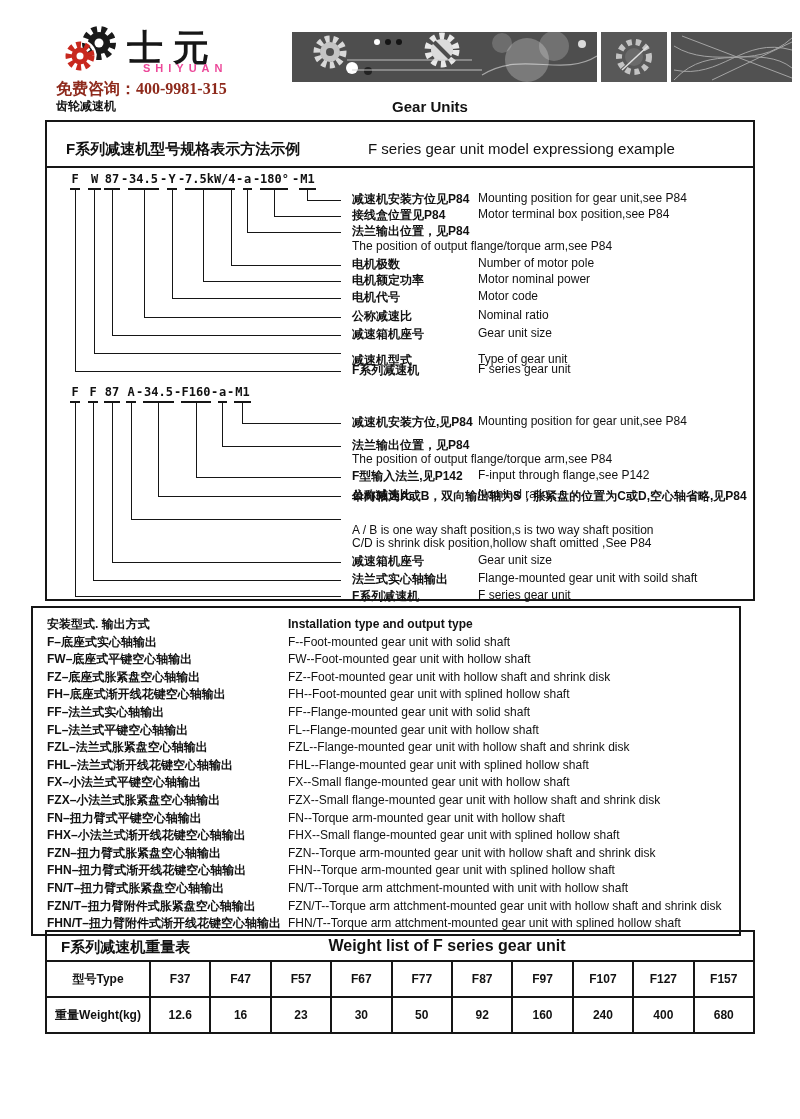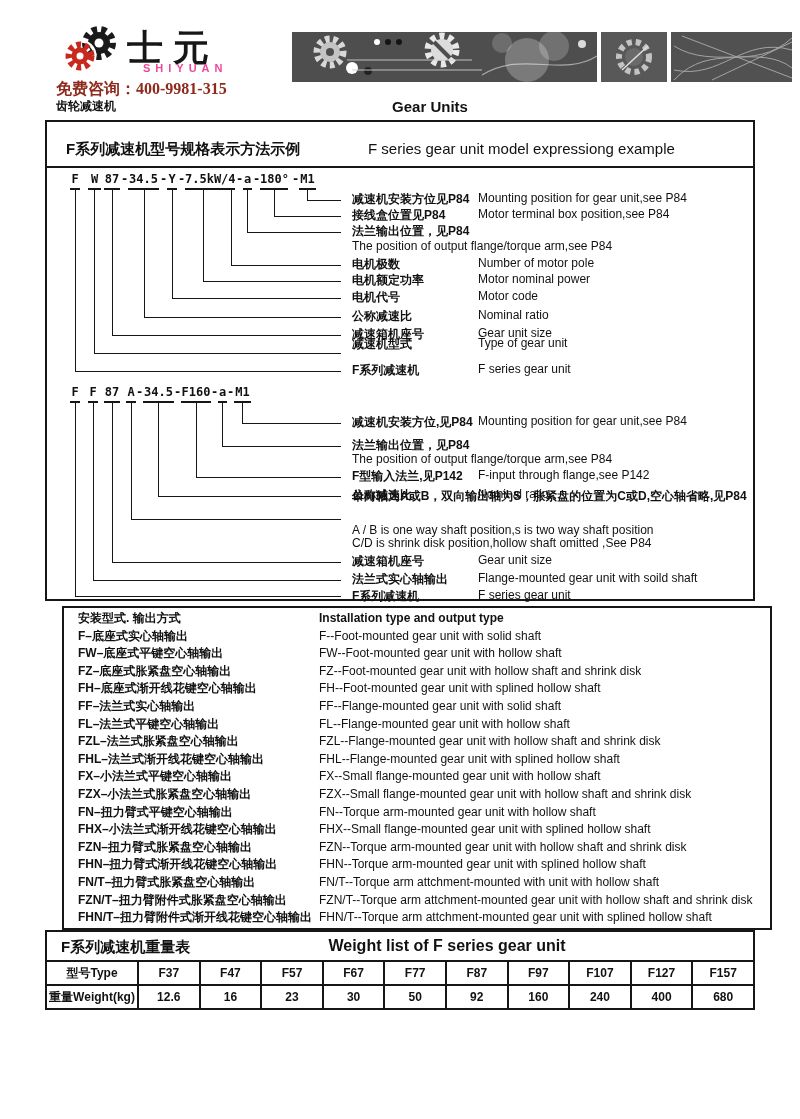--- a/index.html
+++ b/index.html
@@ -26,33 +26,33 @@
             font-family:"DejaVu Sans Mono",monospace;font-size:12px;font-weight:bold;color:#111;}
   .seg{border-bottom:2px solid #161616;}
   .elb{position:absolute;border-left:1.5px solid #161616;border-bottom:1.5px solid #161616;}
 
   .lrow{position:absolute;left:0;width:780px;height:15px;font-size:12px;}
   .lcn{position:absolute;left:352px;font-weight:bold;white-space:nowrap;}
   .len{position:absolute;left:478px;white-space:nowrap;}
   .len2{position:absolute;left:352px;white-space:nowrap;}
 
   
-  .b2{left:62px;top:606px;width:706px;height:318px;padding-top:2px;}
+  .b2{left:31px;top:606px;width:706px;height:318px;padding-top:8px;}
   .irow{display:flex;height:17.6px;line-height:17.6px;font-size:12px;}
   .irow .icn{width:241px;padding-left:14px;font-weight:bold;white-space:nowrap;}
   .irow .ien{flex:1;white-space:nowrap;}
   .irow.ihead .ien{font-weight:bold;}
 
   
   .wbox{position:absolute;left:45px;top:930px;width:710px;}
   .wtitle{position:relative;height:30px;border:2px solid #161616;border-bottom:none;box-sizing:border-box;}
   .wtitle-cn{position:absolute;left:14px;top:6px;font-size:15px;font-weight:bold;}
   .wtitle-en{position:absolute;left:250px;top:5px;width:300px;text-align:center;font-size:16px;font-weight:bold;}
   table.wtab{width:710px;border-collapse:collapse;table-layout:fixed;}
-  table.wtab td{border:2px solid #161616;height:18px;text-align:center;font-size:12px;font-weight:bold;padding:2px;}
+  table.wtab td{border:2px solid #161616;height:18px;text-align:center;font-size:12px;font-weight:bold;padding:8px;}
   table.wtab td.wlabel{width:86px;}
 
   
   .banner{position:absolute;left:292px;top:30px;}
   .logo{position:absolute;left:58px;top:22px;}
 </style>
 </head>
 <body>
 
 <div class="page">
@@ -165,21 +165,21 @@
       <span class="len">Motor code</span>
     </div>
   <div class="lrow" style="top:308px">
       <span class="lcn">公称减速比</span>
       <span class="len">Nominal ratio</span>
     </div>
   <div class="lrow" style="top:326px">
       <span class="lcn">减速箱机座号</span>
       <span class="len">Gear unit size</span>
     </div>
-  <div class="lrow" style="top:336px">
+  <div class="lrow" style="top:352px">
       <span class="lcn">减速机型式</span>
       <span class="len">Type of gear unit</span>
     </div>
   <div class="lrow" style="top:362px">
       <span class="lcn">F系列减速机</span>
       <span class="len">F series gear unit</span>
     </div>
 
   <span class="seg" style="left:70px;top:385px;width:10px">F</span>
   <span class="seg" style="left:88px;top:385px;width:10px">F</span>

